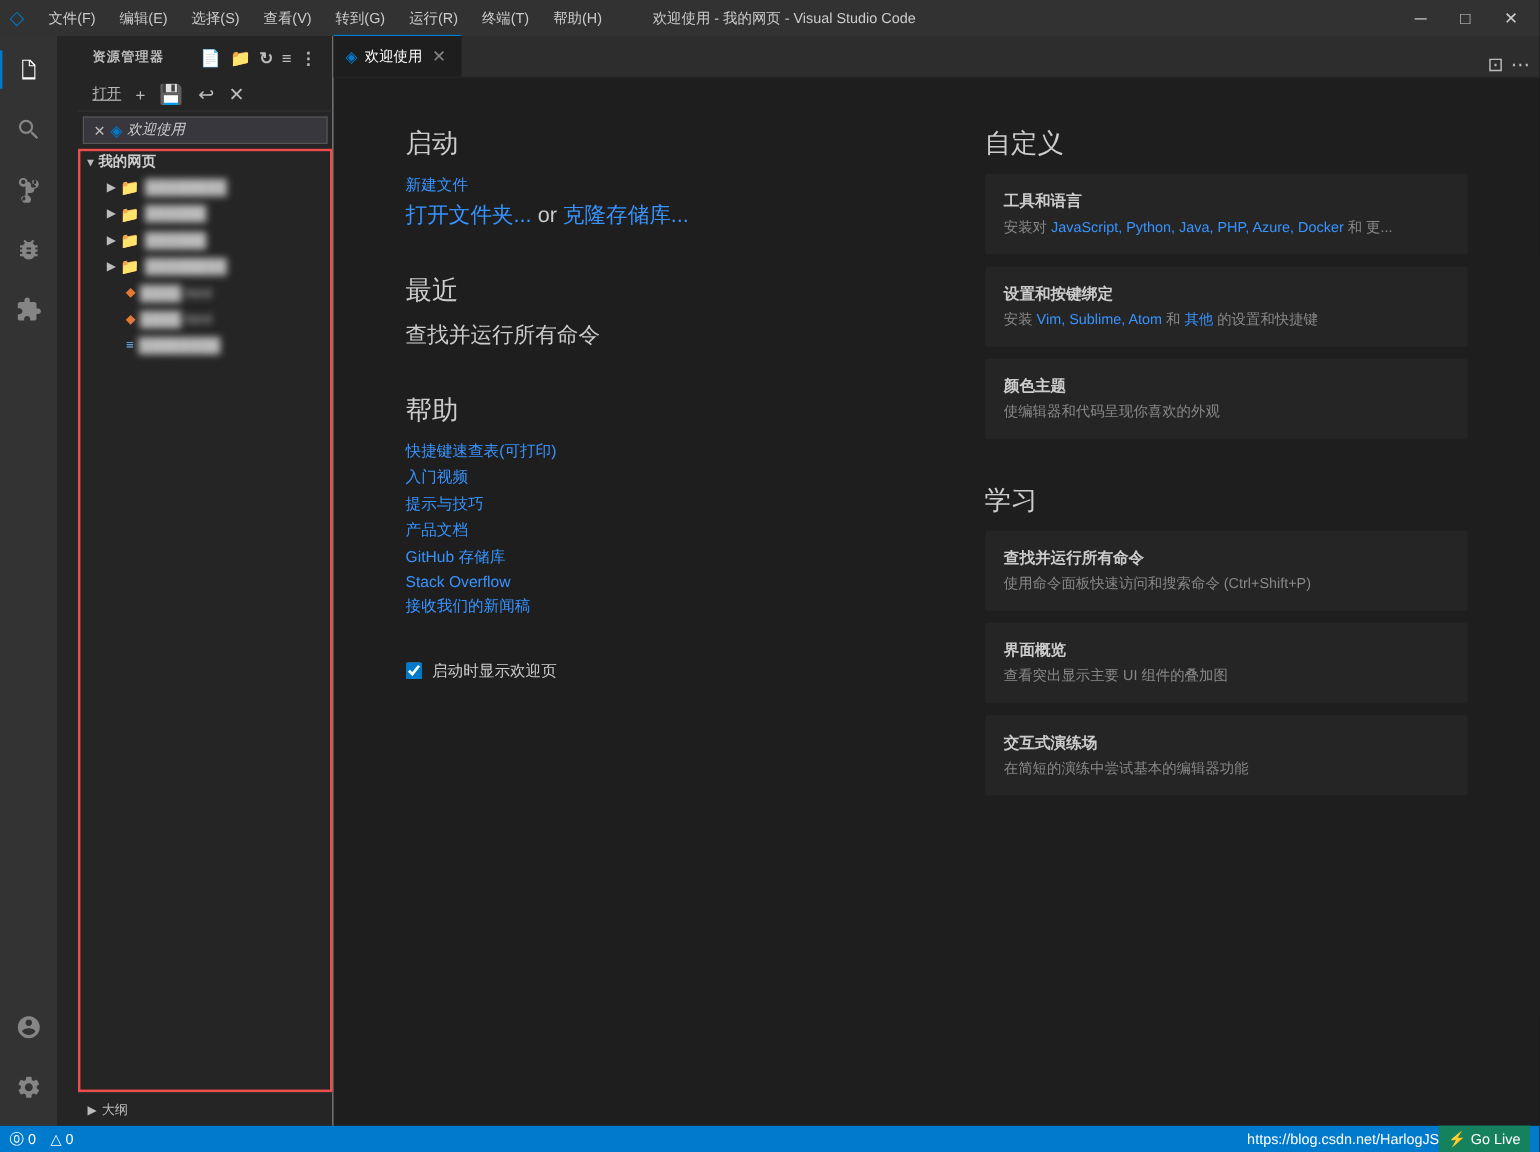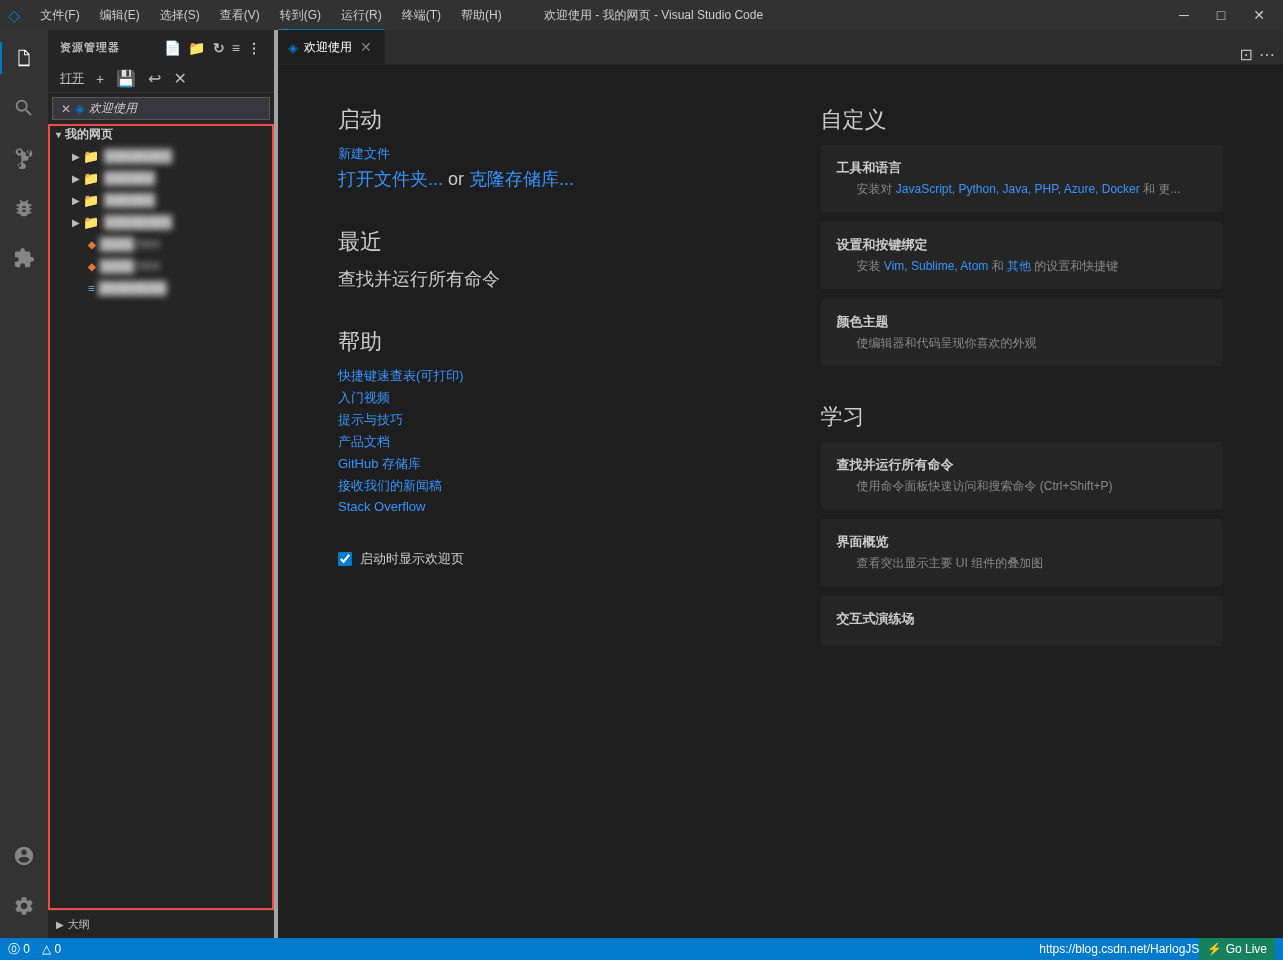--- a/index.html
+++ b/index.html
@@ -108,21 +108,22 @@
       gap: 2px;
       padding-bottom: 8px;
     }
 
     
     .sidebar {
       width: 230px;
       background: #252526;
       display: flex;
       flex-direction: column;
-      border-right: 4px solid #a3a3a3;
+      border-right: 1px solid #a3a3a3;
+      padding-left: 17px;
     }
     .sidebar-header {
       height: 35px;
       display: flex;
       align-items: center;
       justify-content: space-between;
       padding: 0 12px;
       font-size: 11px;
       font-weight: 700;
       letter-spacing: 1px;
@@ -318,21 +319,20 @@
     }
     .customize-card-title {
       font-size: 13px;
       color: #cccccc;
       font-weight: 600;
       margin-bottom: 4px;
     }
     .customize-card-desc {
       font-size: 12px;
       color: #888;
-      margin-left: 20px;
     }
     .customize-card-desc .link { color: #3794ff; cursor: pointer; }
 
     
     .startup-checkbox {
       display: flex;
       align-items: center;
       gap: 8px;
       margin-top: 20px;
     }
@@ -566,22 +566,22 @@
           <div class="section-text">查找并运行所有命令</div>
         </div>
 
         <div class="welcome-section">
           <div class="section-title">帮助</div>
           <a class="section-link">快捷键速查表(可打印)</a>
           <a class="section-link">入门视频</a>
           <a class="section-link">提示与技巧</a>
           <a class="section-link">产品文档</a>
           <a class="section-link">GitHub 存储库</a>
+          <a class="section-link">Stack Overflow</a>
           <a class="section-link">接收我们的新闻稿</a>
-          <a class="section-link">Stack Overflow</a>
         </div>
 
         <div class="startup-checkbox">
           <input type="checkbox" id="showWelcome" checked="" style="">
           <label for="showWelcome">启动时显示欢迎页</label>
         </div>
       </div>
 
       <div>
 
@@ -616,20 +616,21 @@
             <div class="customize-card-desc">使用命令面板快速访问和搜索命令 (Ctrl+Shift+P)</div>
           </div>
 
           <div class="customize-card">
             <div class="customize-card-title">界面概览</div>
             <div class="customize-card-desc">查看突出显示主要 UI 组件的叠加图</div>
           </div>
 
           <div class="customize-card">
             <div class="customize-card-title">交互式演练场</div>
+            <div class="customize-card-desc">在简短的演练中尝试基本的编辑器功能</div>
           </div>
         </div>
       </div>
     </div>
   </div>
 </div>
 
 <div class="status-bar">
   <div class="status-left">
     <span class="status-item">⓪ 0</span>

